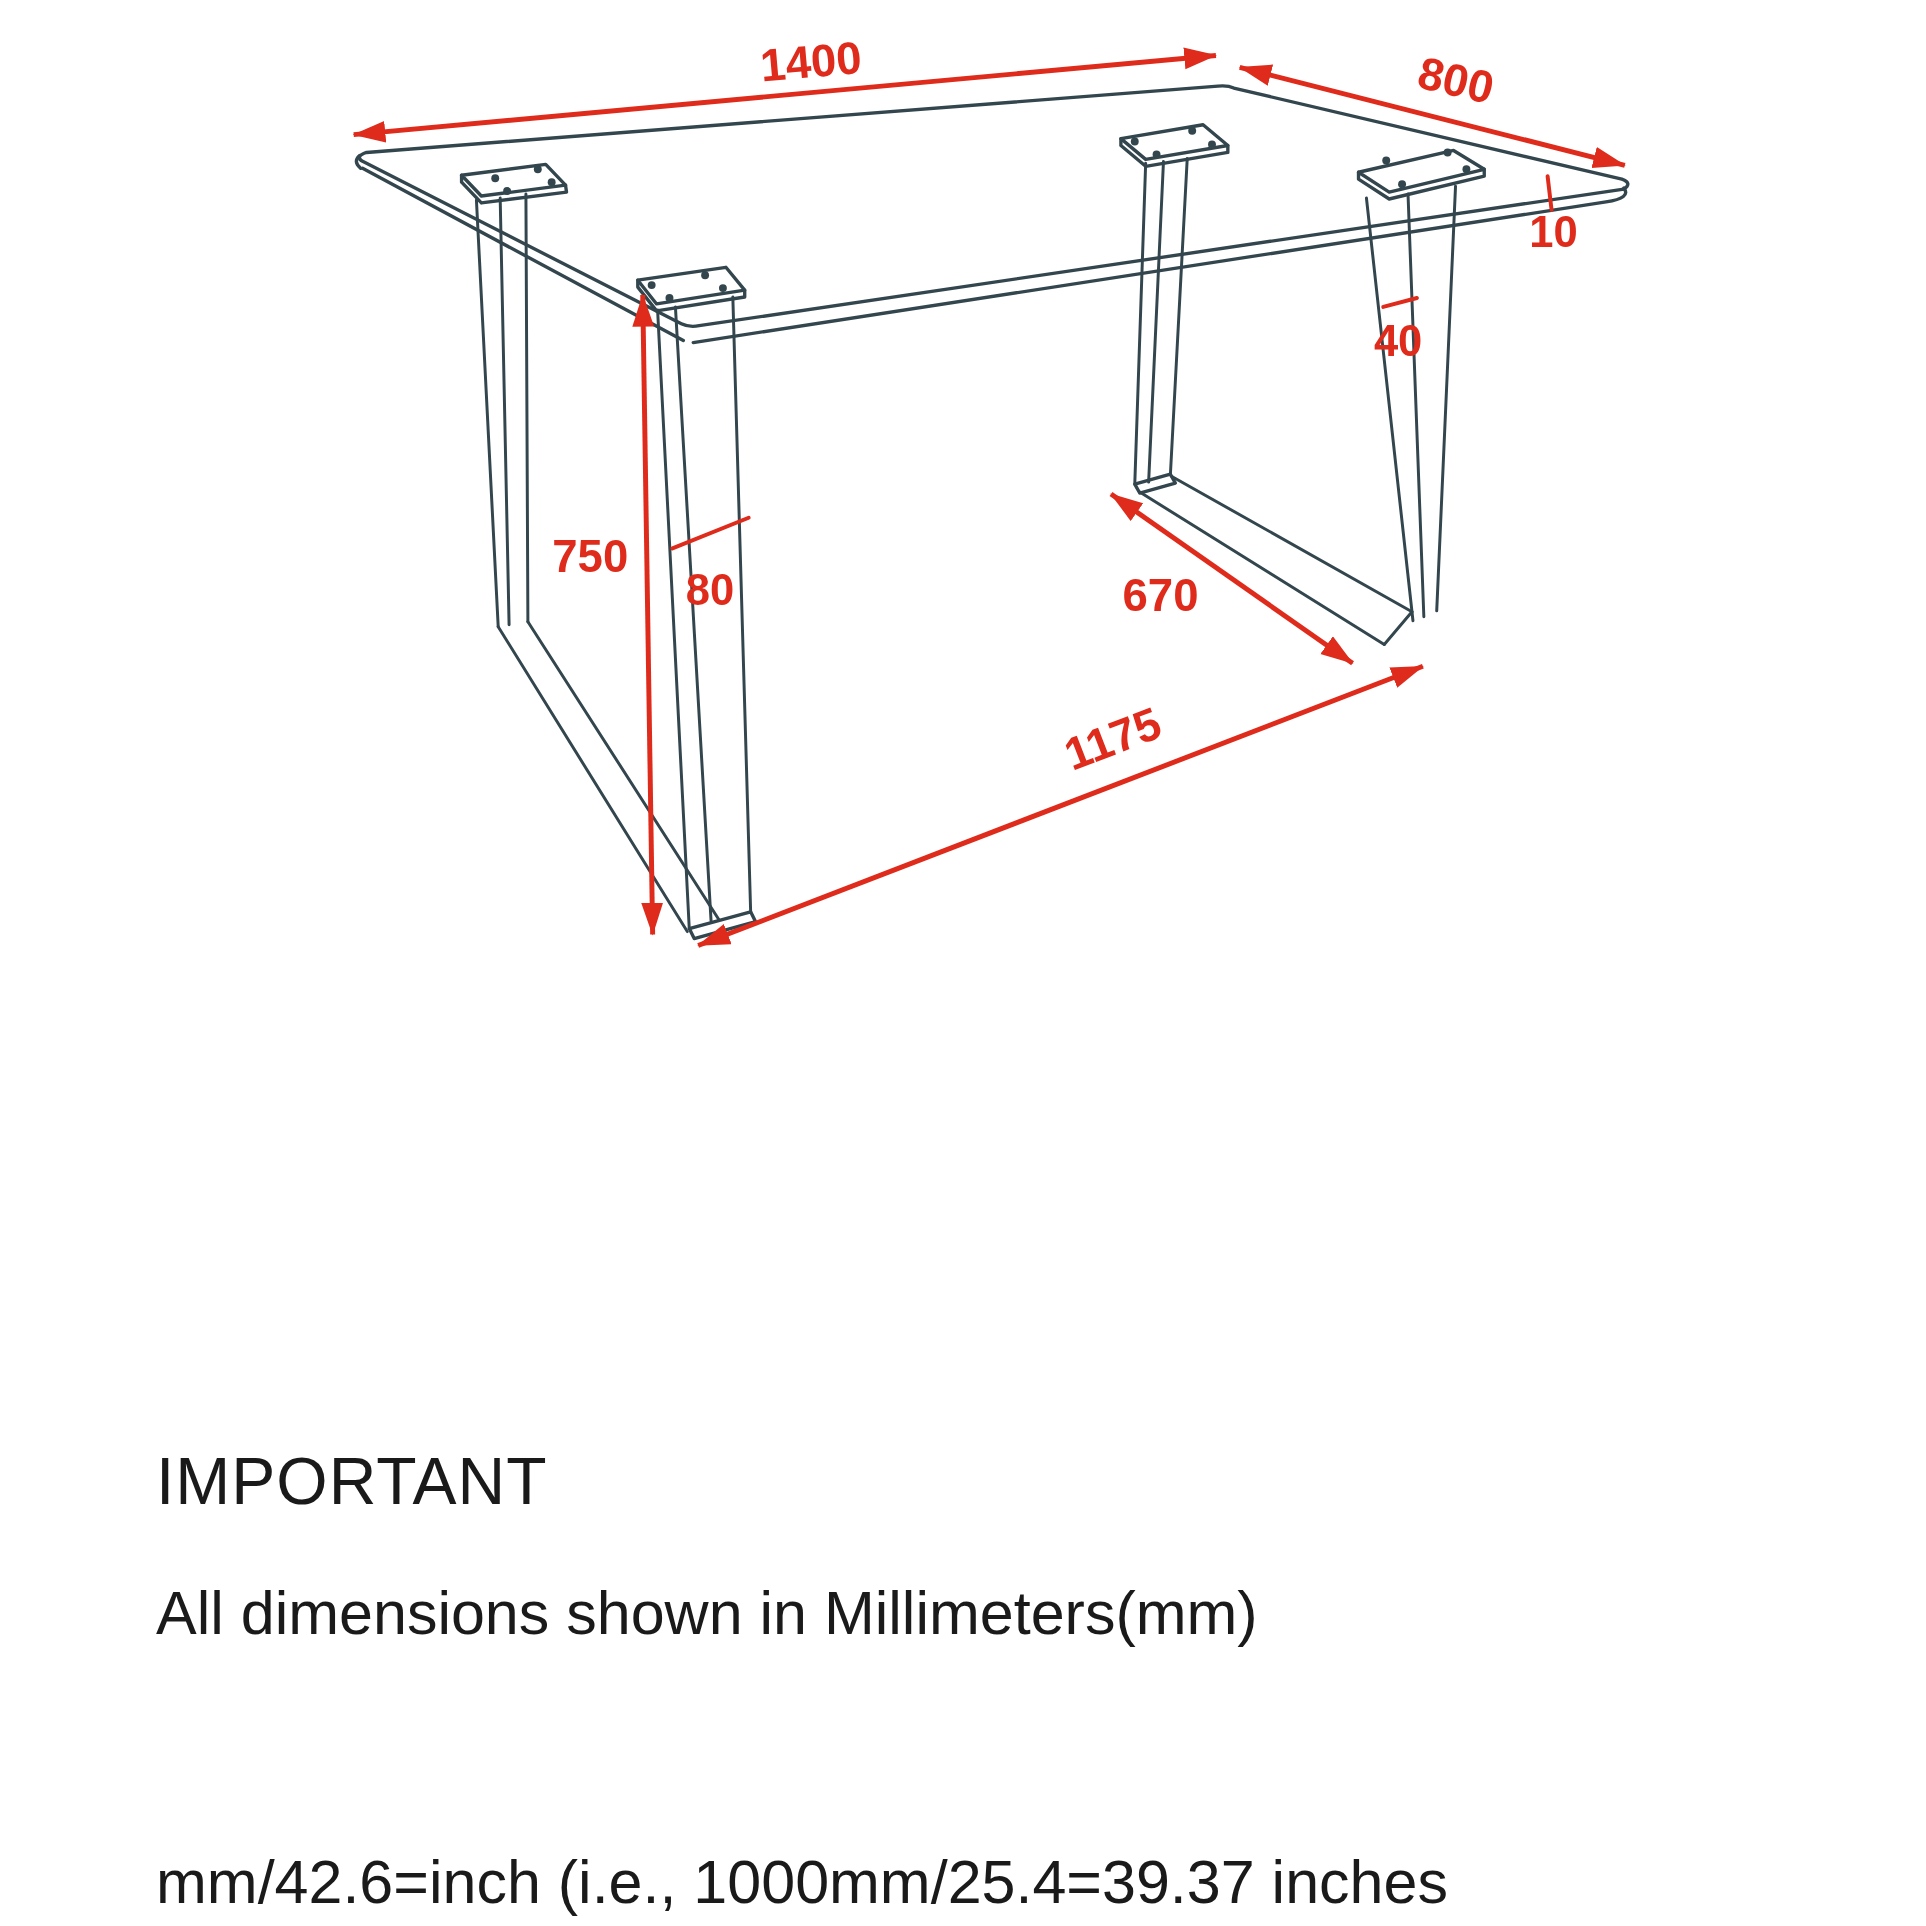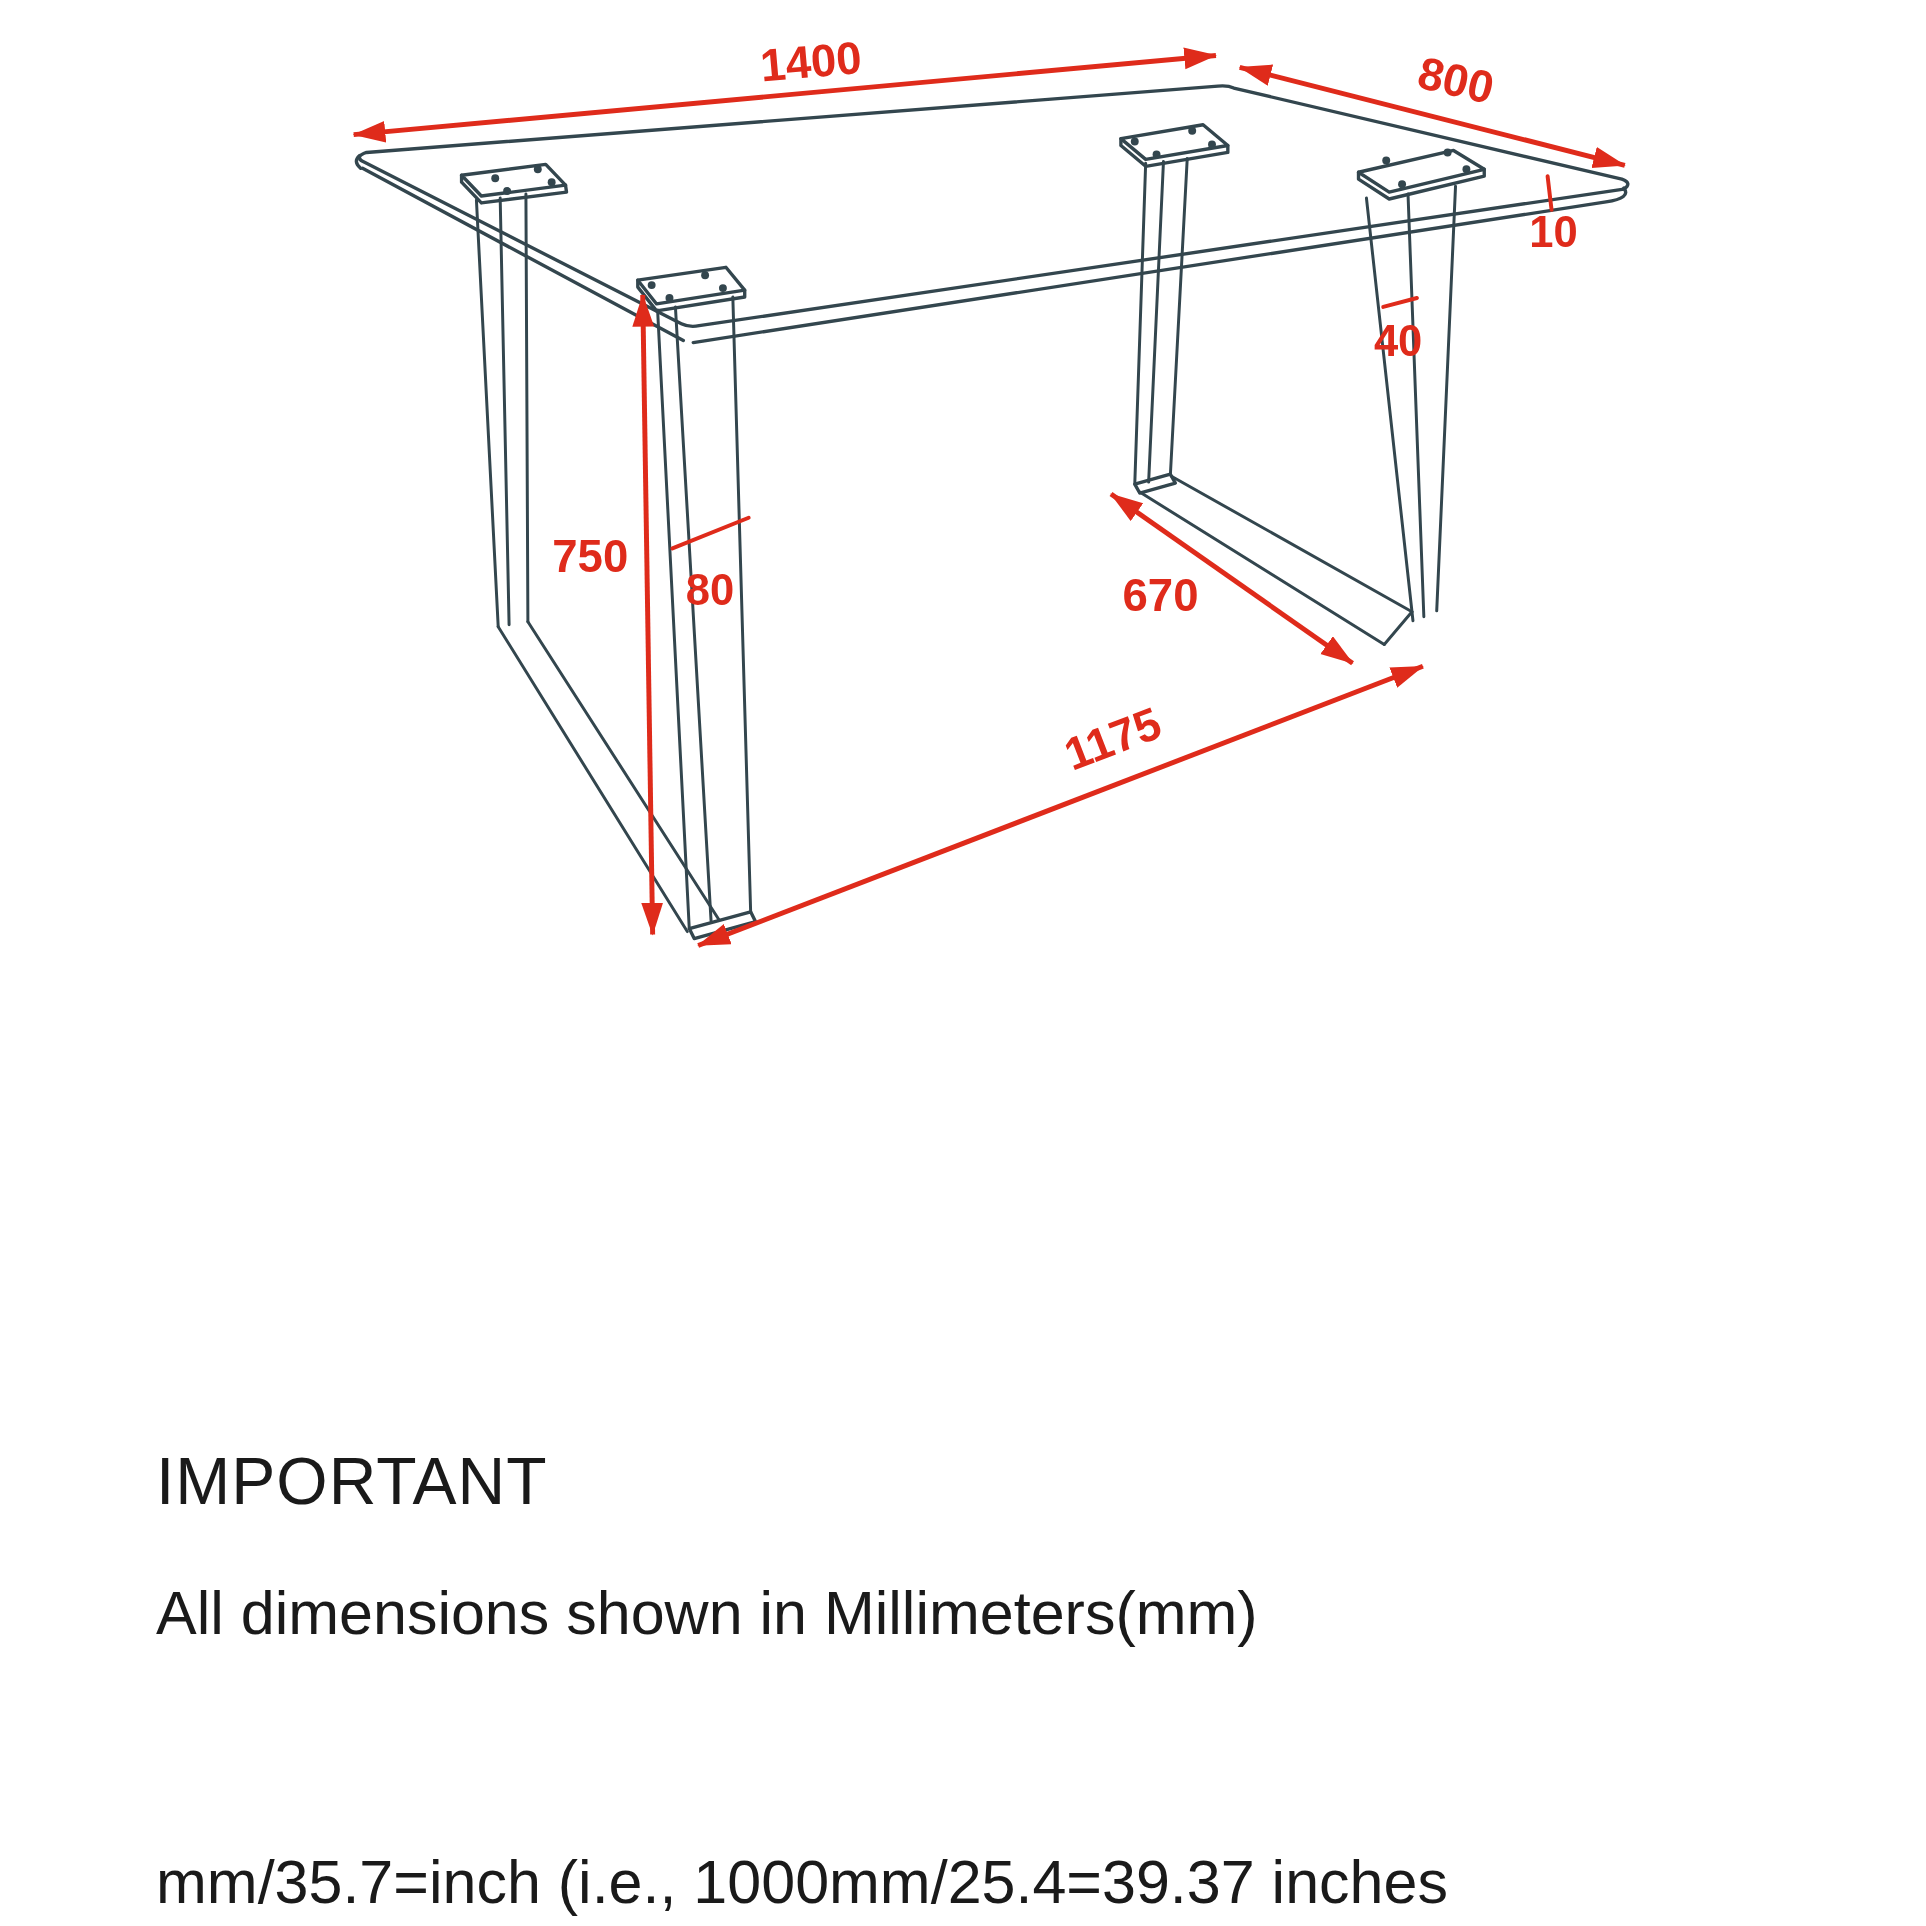--- a/index.html
+++ b/index.html
@@ -161,15 +161,15 @@
 
       <g>
         <line class="dim" x1="705" y1="955" x2="1437" y2="673" marker-start="url(#ah)" marker-end="url(#ah)"></line>
         <text class="dim-label" x="1124" y="762" text-anchor="middle" transform="rotate(-21 1124 747)">1175</text>
       </g>
     </g>
   </svg>
 
   <div class="notes-heading">IMPORTANT</div>
   <div class="note-line" id="note-l1">All dimensions shown in Millimeters(mm)</div>
-  <div class="note-line" id="note-l4">mm/35.7=inch (i.e., 1000mm/25.4=39.37 inches</div>
+  <div class="note-line" id="note-l4">mm/42.6=inch (i.e., 1000mm/25.4=39.37 inches</div>
 </div>
 
 
 </body></html>

